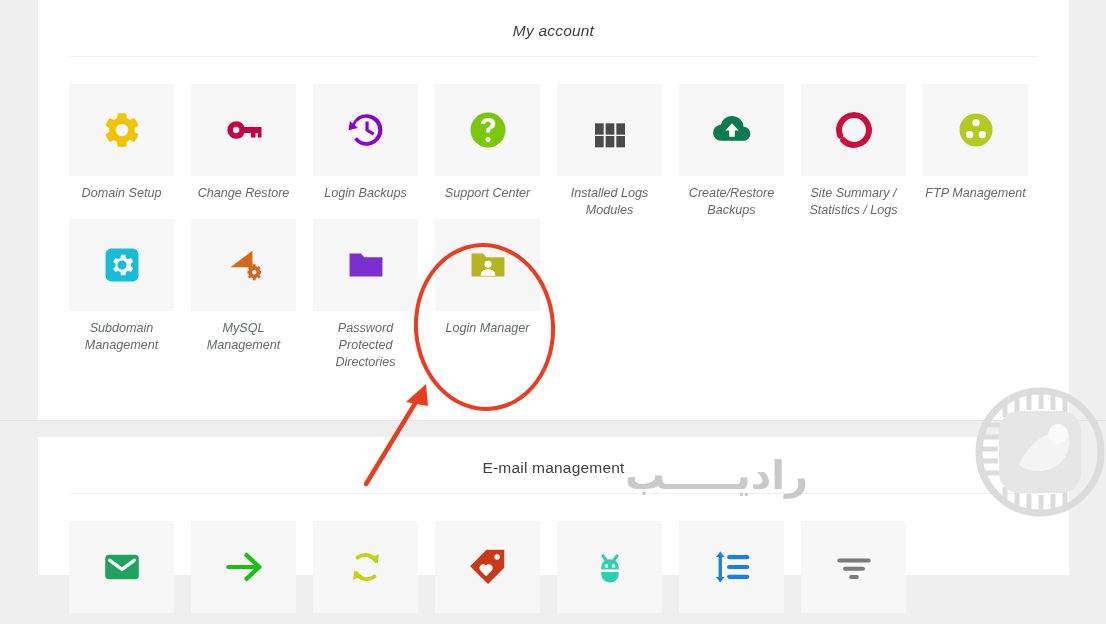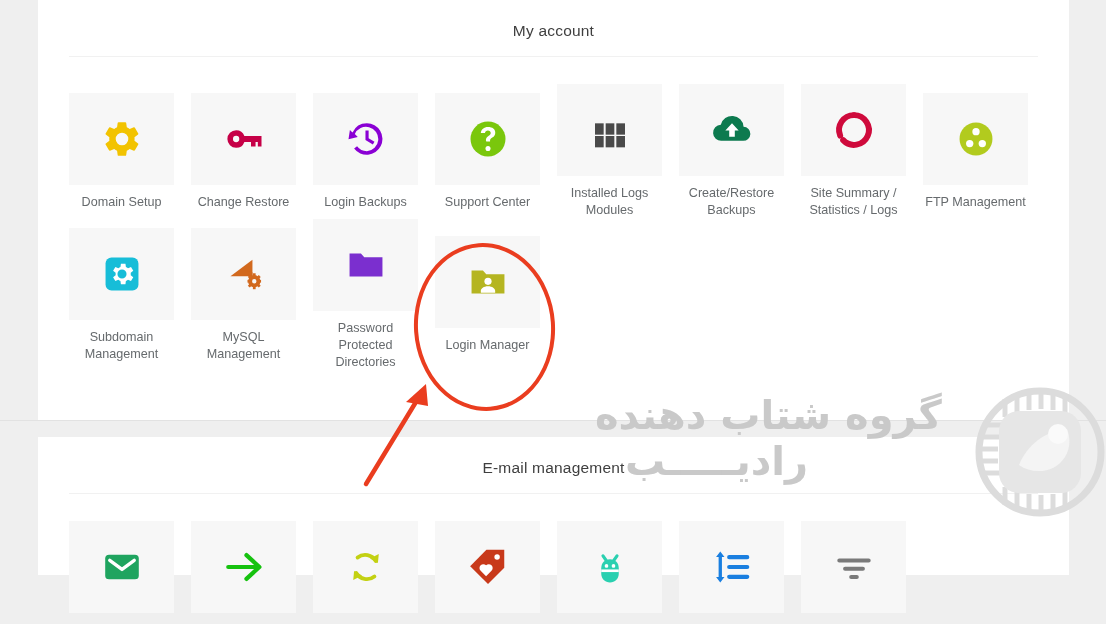--- a/index.html
+++ b/index.html
@@ -11,21 +11,21 @@
   }
   .page { position: relative; width: 1106px; height: 624px; }
 
   
   .panel {
     position: absolute;
     left: 38px;
     width: 1031px;
     background: #ffffff;
   }
-  #panel-account { top: 0; height: 420px; }
+  #panel-account { top: 0; height: 420px; font-style: italic; }
   #panel-email   { top: 437px; height: 138px; }
 
   .panel-divider-gap {
     position: absolute;
     left: 0; width: 1106px;
     top: 420px; height: 17px;
     background: #efefef;
     border-top: 1px solid #e2e2e2;
   }
 
@@ -43,21 +43,20 @@
     height: 1px;
     background: #f1f1f1;
     margin: 0 31px 0 31px;
   }
 
   
   .grid {
     padding: 27px 0 0 31px;
     display: flex;
     flex-wrap: wrap;
-    align-items: center;
   }
   .tile {
     width: 105px;
     margin-right: 17px;
     text-align: center;
     cursor: pointer;
   }
   .tile-box {
     width: 105px;
     height: 92px;
@@ -102,21 +101,21 @@
   }
   .wm-line {
     position: absolute;
     color: #c9c9c9;
     font-family: "DejaVu Sans", sans-serif;
     font-weight: 700;
     direction: rtl;
     white-space: nowrap;
   }
   .wm-line1 { left: 10px; top: 0px;  font-size: 40px; }
-  .wm-line2 { left: 40px; top: 46px; font-size: 40px; }
+  .wm-line2 { left: 40px; top: 60px; font-size: 40px; }
   .wm-logo  { position: absolute; left: 390px; top: -5px; }
 </style>
 </head>
 <body>
 
 <div class="page">
 
   <div class="panel" id="panel-account">
     <div class="section-title">My account</div>
     <div class="hr"></div>
@@ -310,21 +309,20 @@
           <div class="tile-box">
             <svg width="42" height="42" viewBox="0 0 24 24" class="icon" style="color: rgb(122, 122, 122);">
     <path fill="none" stroke="currentColor" stroke-width="2.3" stroke-linecap="round" d="M3.6 8.3h16.8M6.9 13h10.2M10.4 17.7h3.2"></path>
   </svg>
           </div>
         </div>
       </div>
   </div>
 
   <div class="watermark">
-    <div class="wm-line wm-line1" style="color: rgb(201, 201, 201);">گروه شتاب دهنده</div>
     <div class="wm-line wm-line2" style="color: rgb(201, 201, 201);">رادیـــــب</div>
     <svg class="wm-logo" width="130" height="130" viewBox="0 0 130 130">
       <circle cx="65" cy="65" r="61" fill="none" stroke="#dcdcdc" stroke-width="7"></circle>
       <g stroke="#dcdcdc" stroke-width="5">
         <line x1="30" y1="12" x2="30" y2="30"></line>
           <line x1="42" y1="7" x2="42" y2="26"></line>
         <line x1="54" y1="4" x2="54" y2="23"></line>
           <line x1="66" y1="3" x2="66" y2="22"></line>
         <line x1="78" y1="4" x2="78" y2="23"></line>
           <line x1="90" y1="8" x2="90" y2="27"></line>

